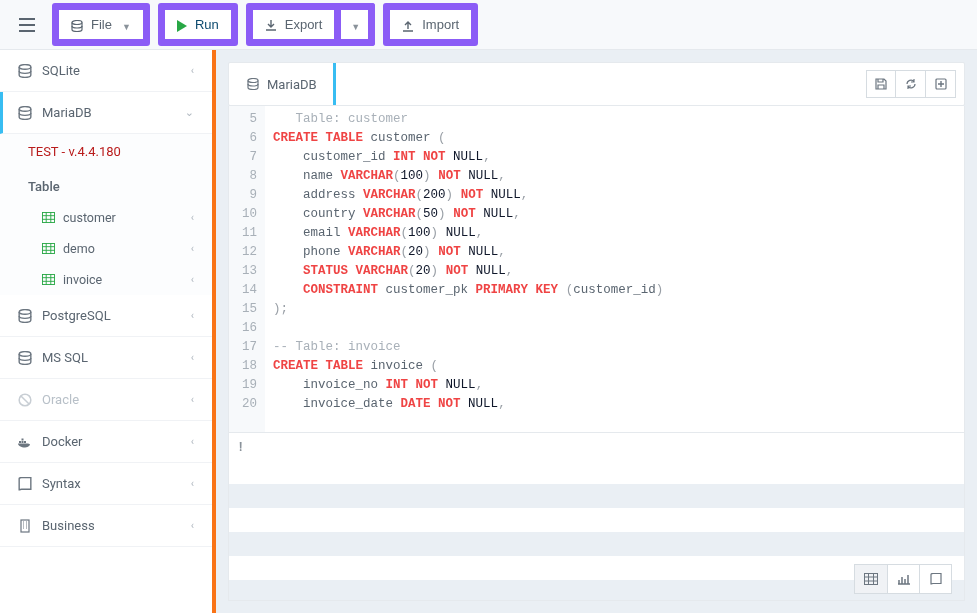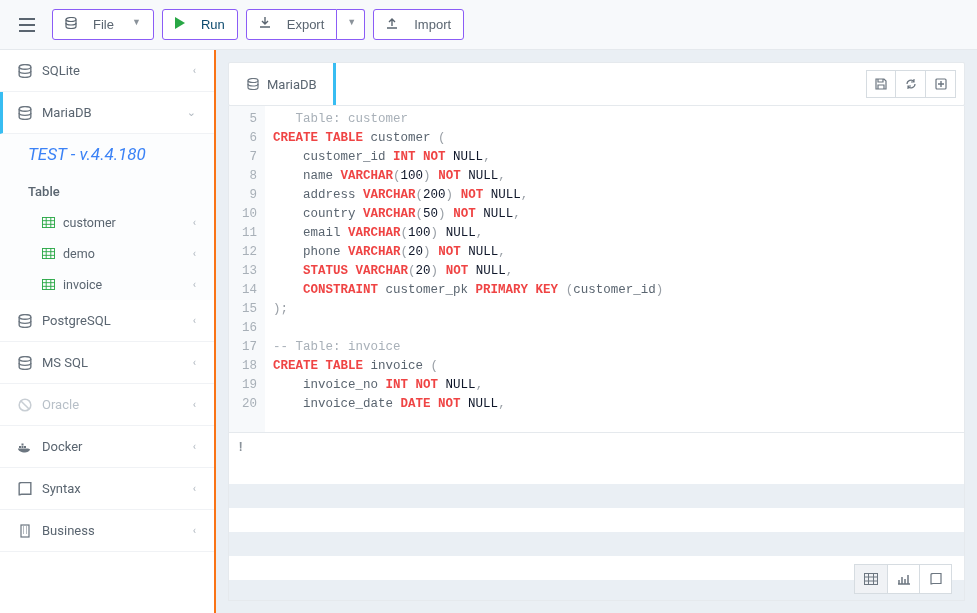--- a/index.html
+++ b/index.html
@@ -1,34 +1,34 @@
 <!DOCTYPE html>
 <html><head>
 <meta charset="utf-8">
 <style>
 * { box-sizing: border-box; margin: 0; padding: 0; }
 body { font-family: -apple-system, BlinkMacSystemFont, "Segoe UI", Roboto, sans-serif; font-size: 13px; color: #5a6570; background: #f7f9fb; width: 977px; height: 613px; overflow: hidden; }
 .toolbar { height: 50px; background: #f7f9fb; border-bottom: 1px solid #e5e9ed; display: flex; align-items: center; padding: 0 10px; gap: 8px; }
 .hamburger { width: 34px; height: 34px; display: flex; align-items: center; justify-content: center; cursor: pointer; color: #5a6570; }
-.btn { background: #fff; border: 1px solid #8b5cf6; border-radius: 3px; padding: 7px 12px; font-size: 13px; color: #5a6570; cursor: pointer; display: inline-flex; align-items: flex-start; gap: 16px; }
+.btn { background: #fff; border: 7px solid #8b5cf6; border-radius: 3px; padding: 7px 12px; font-size: 13px; color: #5a6570; cursor: pointer; display: inline-flex; align-items: flex-end; gap: 8px; }
 .btn .caret { font-size: 9px; opacity: 0.7; margin-left: 2px; }
 .btn-run { color: #0c4a6e; }
 .btn-group { display: inline-flex; }
 .btn-group .btn:first-child { border-top-right-radius: 0; border-bottom-right-radius: 0; }
 .btn-group .btn:last-child { border-top-left-radius: 0; border-bottom-left-radius: 0; border-left: none; padding: 7px 8px; }
 .layout { display: flex; height: calc(100% - 50px); }
-.sidebar { width: 216px; background: #fff; border-right: 2px solid #f97316; overflow-y: auto; }
+.sidebar { width: 216px; background: #fff; border-right: 4px solid #f97316; overflow-y: auto; }
 .sb-item { display: flex; align-items: center; padding: 13px 18px; color: #5a6570; cursor: pointer; position: relative; border-bottom: 1px solid #f0f2f5; }
 .sb-item.active { border-left: 3px solid #38bdf2; padding-left: 15px; }
 .sb-item .chev { margin-left: auto; color: #b0b8c0; font-size: 11px; }
 .sb-item .ico { margin-right: 10px; width: 14px; display: inline-flex; justify-content: center; color: #6c7680; }
 .sb-item.disabled { color: #b8c0c8; }
 .sb-item.disabled .ico { color: #c8ced4; }
 .sb-sub { background: #fcfdfe; }
-.sb-version { padding: 10px 20px 10px 28px; font-style: italic; font-size: 17px; color: #3b82f6; }
+.sb-version { padding: 10px 20px 10px 28px; font-size: 13px; color: #b91c1c; }
 .sb-label { padding: 10px 20px 8px 28px; font-size: 13px; color: #5a6570; font-weight: 500; }
 .sb-table { display: flex; align-items: center; padding: 8px 18px 8px 42px; color: #5a6570; cursor: pointer; font-size: 12.5px; }
 .sb-table .tico { margin-right: 8px; color: #28a745; }
 .sb-table .chev { margin-left: auto; color: #b0b8c0; font-size: 11px; }
 .main { flex: 1; display: flex; flex-direction: column; background: #eaeff4; overflow: hidden; }
 .tabbar { height: 44px; background: #fff; display: flex; align-items: stretch; border-bottom: 1px solid #e5e9ed; margin: 12px 12px 0 12px; border: 1px solid #e5e9ed; border-radius: 2px; }
 .tab { display: flex; align-items: center; padding: 0 18px; border-right: 1px solid #e5e9ed; color: #5a6570; cursor: pointer; position: relative; }
 .tab.active::before { content: ""; position: absolute; right: -1px; top: 0; bottom: 0; width: 3px; background: #38bdf2; }
 .tab .ico { margin-right: 8px; color: #6c7680; }
 .tab-actions { margin-left: auto; display: flex; align-items: center; padding-right: 8px; gap: 0; }

